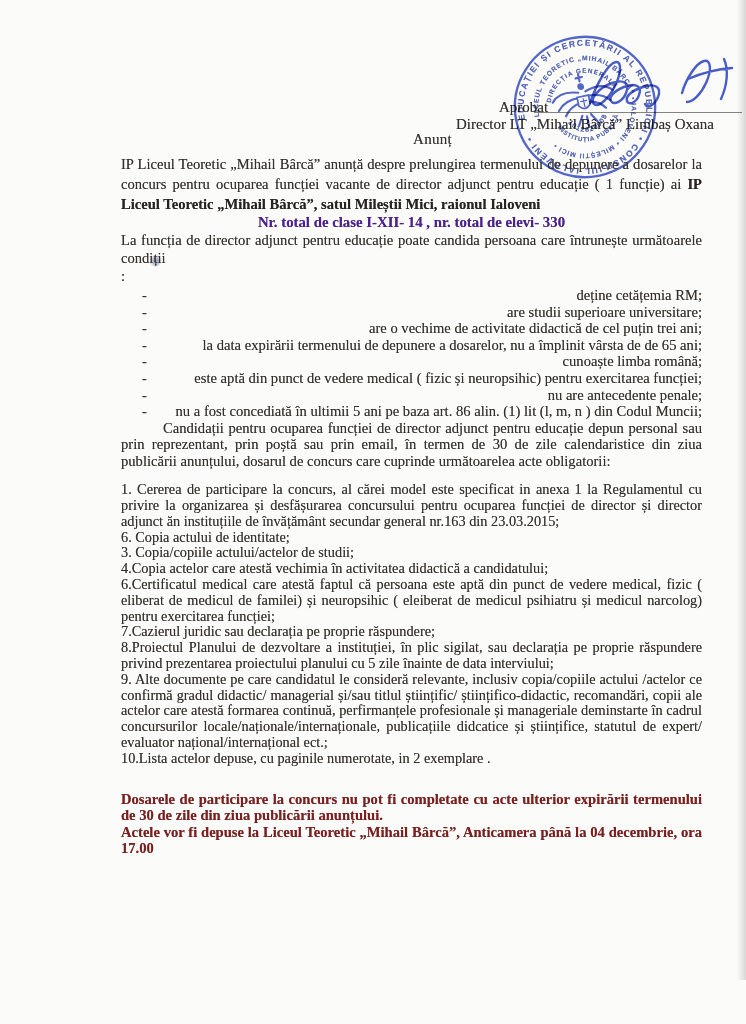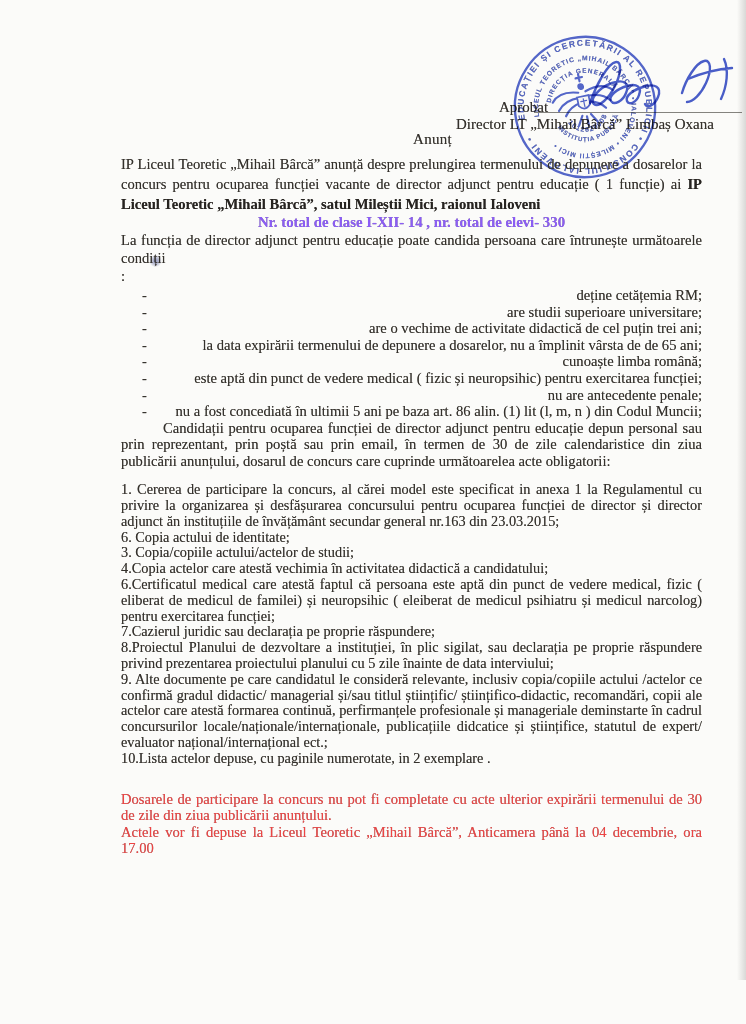--- a/index.html
+++ b/index.html
@@ -35,31 +35,31 @@
   }
   .ink-smudge{
     position:absolute;left:149px;top:255px;width:13px;height:12px;border-radius:50%;
     background:radial-gradient(circle,rgba(55,65,135,.6) 0%,rgba(55,65,135,.25) 45%,rgba(55,65,135,0) 72%);
   }
   
   .body-col{position:absolute;left:121px;top:154px;width:581px;font-size:14.6px;}
   .body-col p{margin:0;}
   .intro{line-height:20px;text-align:justify;}
   .intro .b, .bold{font-weight:bold;color:#262320;}
-  .stats{margin-top:17px;text-align:center;font-weight:bold;font-size:14.8px;color:#8b5cf6;}
+  .stats{margin-top:17px;text-align:center;font-weight:bold;font-size:14.8px;color:#4c1d95;}
   .lead{margin-top:27px;line-height:18px;text-align:justify;}
   .colon-line{line-height:18px;}
   .cond-list{margin-top:2px;}
   .cond-row{display:flex;line-height:16.6px;}
   .cond-row .dash{width:22px;margin-left:21px;flex:none;}
   .cond-row .cond-text{flex:1;text-align:right;}
   .cand{margin-top:22px;line-height:16.5px;text-align:justify;text-indent:42px;}
   .docs{margin-top:13px;}
   .doc-item{line-height:15.8px;font-size:14.3px;text-align:justify;}
-  .closing{margin-top:24px;font-weight:normal;color:#ef4444;}
+  .closing{margin-top:24px;font-weight:bold;color:#7f1d1d;}
   .closing p{line-height:16.6px;text-align:justify;}
 </style>
 </head>
 <body>
 
 <div class="page">
 
   <span class="approved-label">Aprobat</span>
   <div class="sign-line"></div>
   <span class="approver">Director LT „Mihail Bârcă” Limbaș Oxana</span>

